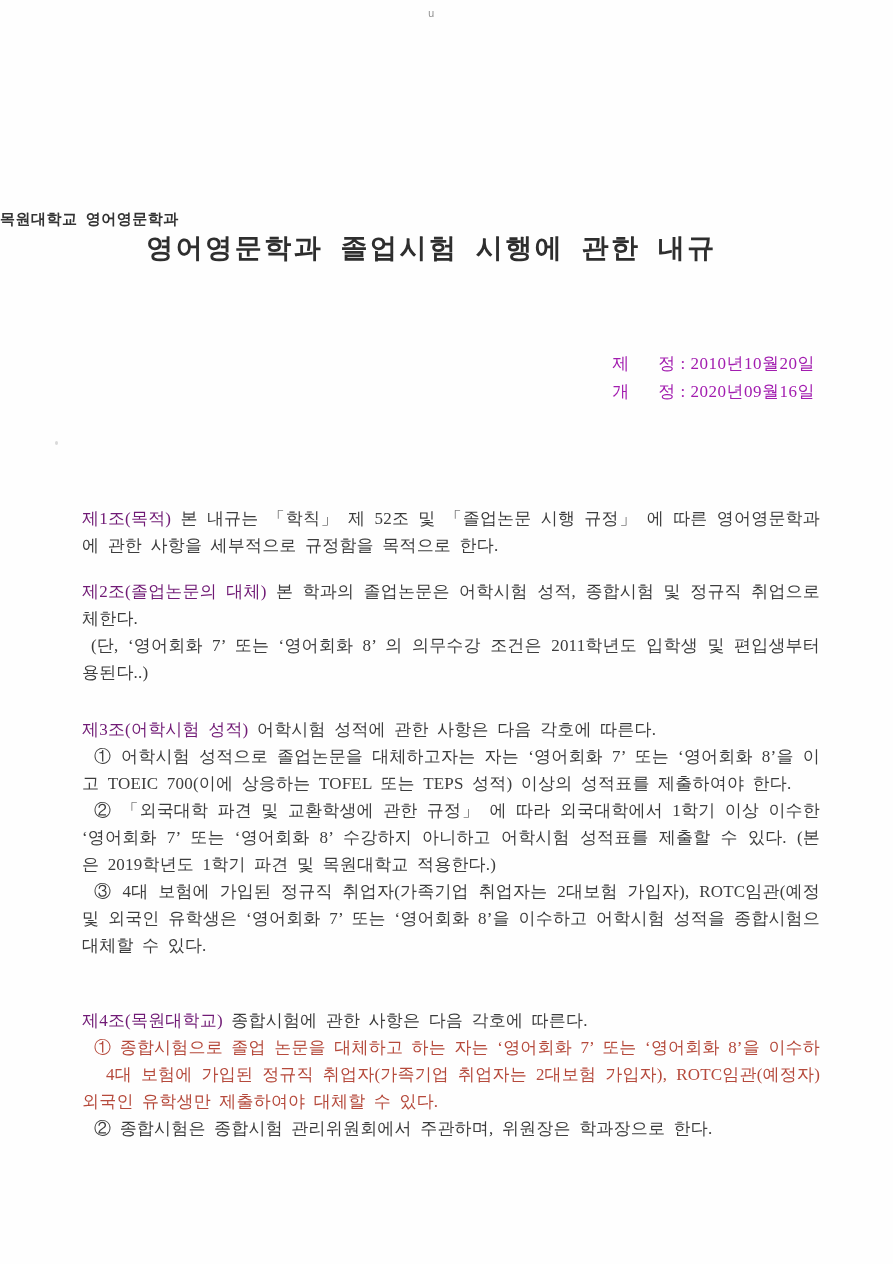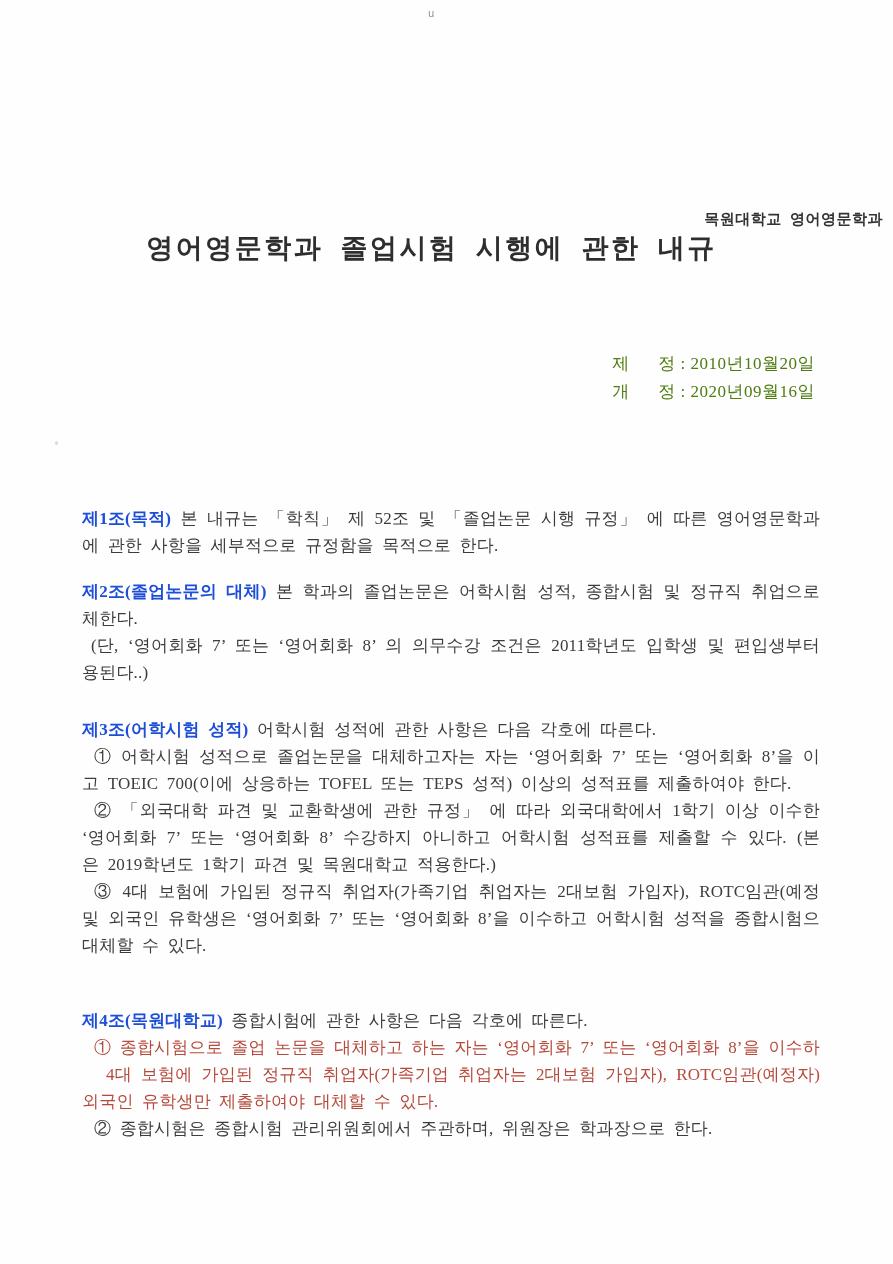--- a/index.html
+++ b/index.html
@@ -31,21 +31,21 @@
     width: 3px;
     height: 4px;
     background: #d9d9d9;
     border-radius: 50%;
   }
   .dept {
     position: absolute;
     top: 210px;
     left: 0;
     right: 10px;
-    text-align: right;
+    text-align: left;
     font-size: 15px;
     font-weight: bold;
     letter-spacing: 0.5px;
     word-spacing: 4px;
     color: #333333;
   }
   .title {
     position: absolute;
     top: 230px;
     left: 0;
@@ -59,21 +59,21 @@
     color: #2e2e2e;
   }
   .revisions {
     position: absolute;
     top: 350px;
     right: 78px;
     font-size: 17px;
     line-height: 28px;
     white-space: pre;
     letter-spacing: 0.5px;
-    color: #4d7c0f;
+    color: #a21caf;
   }
   .article {
     position: absolute;
     left: 82px;
     width: 738px;
   }
   .line {
     font-size: 17px;
     line-height: 27px;
     height: 27px;
@@ -82,22 +82,22 @@
     white-space: nowrap;
   }
   .line.just {
     white-space: normal;
     text-align: justify;
     text-align-last: justify;
     overflow: hidden;
   }
   .line.red { color: #b5493b; }
   .b {
-    font-weight: bold;
-    color: #1d4ed8;
+    font-weight: normal;
+    color: #701a75;
   }
 </style>
 </head>
 <body>
 
 <div class="page">
   <span class="artifact-u">u</span>
   <span class="speck"></span>
   <div class="dept">목원대학교 영어영문학과</div>
   <h1 class="title">영어영문학과 졸업시험 시행에 관한 내규</h1>

